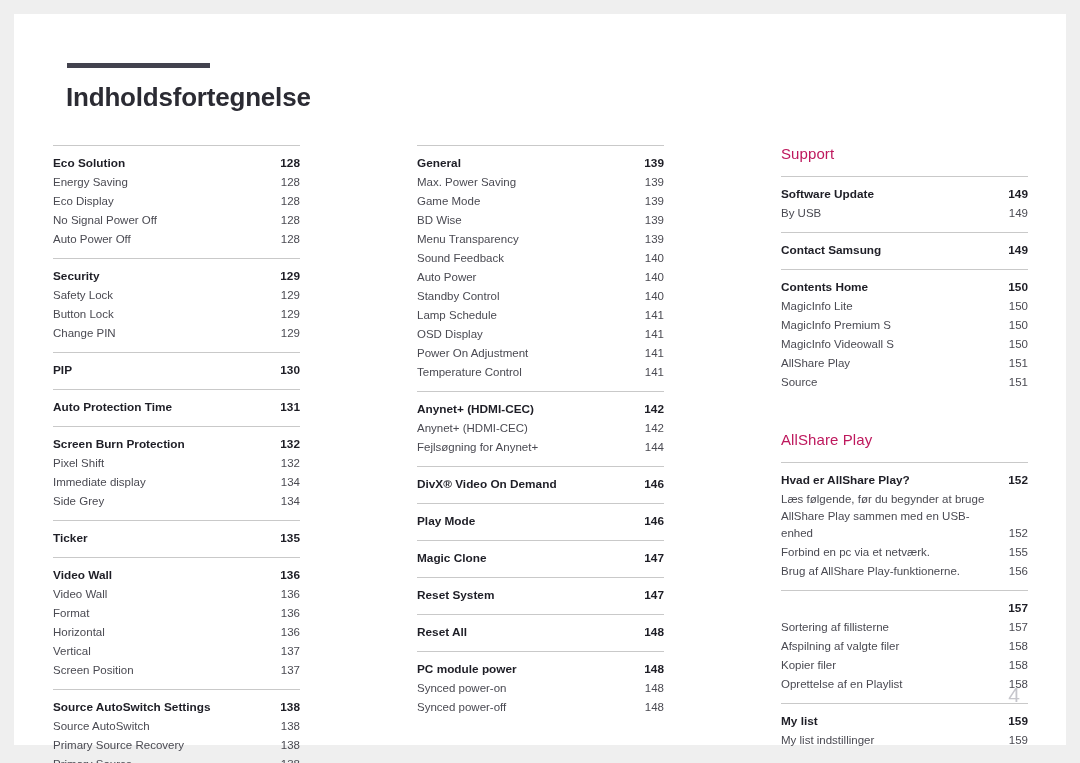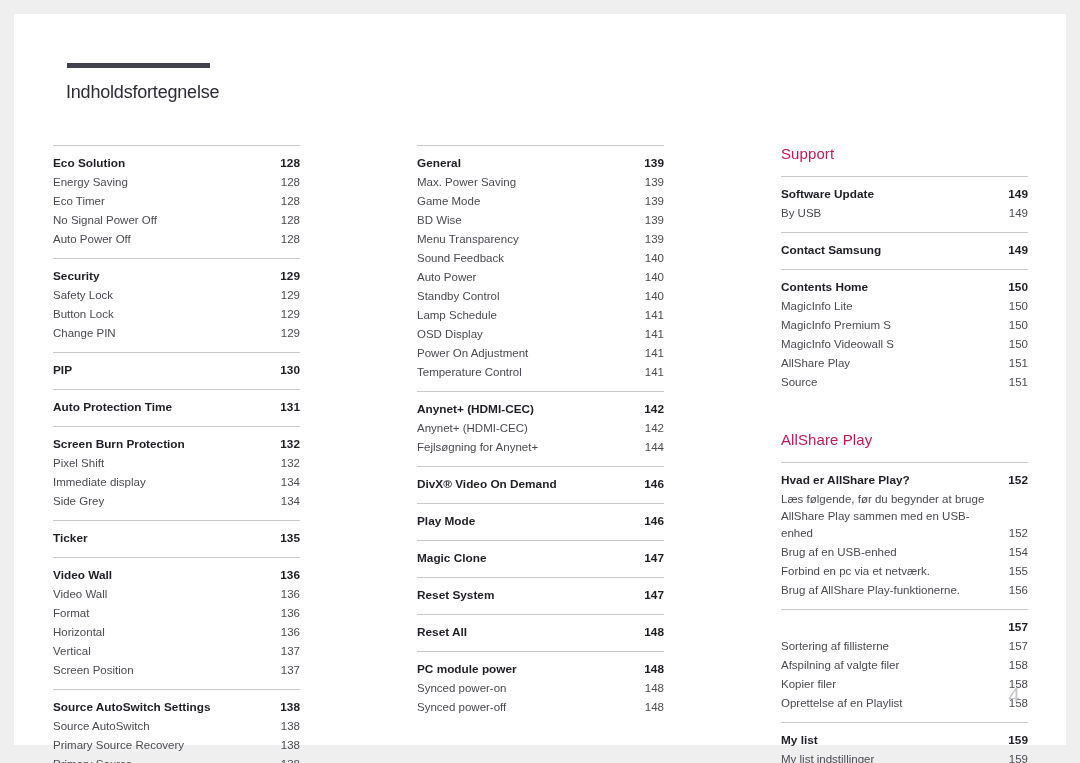--- a/index.html
+++ b/index.html
@@ -29,22 +29,22 @@
     left: 53px;
     top: 49px;
     width: 143px;
     height: 5px;
     background: #42424e;
   }
   .page-title {
     position: absolute;
     left: 52px;
     top: 68px;
-    font-size: 18px;
-    font-weight: normal;
+    font-size: 26px;
+    font-weight: bold;
     color: #2b2b33;
     letter-spacing: -0.2px;
     white-space: nowrap;
   }
 
   
   .columns {
     position: absolute;
     left: 39px;
     top: 131px;
@@ -142,21 +142,21 @@
         <div class="section">
           <div class="row head">
             <span class="label">Eco Solution</span>
             <span class="num">128</span>
           </div>
           <div class="row">
             <span class="label">Energy Saving</span>
             <span class="num">128</span>
           </div>
           <div class="row">
-            <span class="label">Eco Timer</span>
+            <span class="label">Eco Display</span>
             <span class="num">128</span>
           </div>
           <div class="row">
             <span class="label">No Signal Power Off</span>
             <span class="num">128</span>
           </div>
           <div class="row">
             <span class="label">Auto Power Off</span>
             <span class="num">128</span>
           </div>
@@ -423,24 +423,20 @@
         <div class="section">
           <div class="row head">
             <span class="label">Hvad er AllShare Play?</span>
             <span class="num">152</span>
           </div>
           <div class="row wrap">
             <span class="label">Læs følgende, før du begynder at bruge AllShare Play sammen med en USB-enhed</span>
             <span class="num">152</span>
           </div>
           <div class="row">
-            <span class="label">Brug af en USB-enhed</span>
-            <span class="num">154</span>
-          </div>
-          <div class="row">
             <span class="label">Forbind en pc via et netværk.</span>
             <span class="num">155</span>
           </div>
           <div class="row">
             <span class="label">Brug af AllShare Play-funktionerne.</span>
             <span class="num">156</span>
           </div>
         </div>
         <div class="section">
           <div class="row head wrap">

